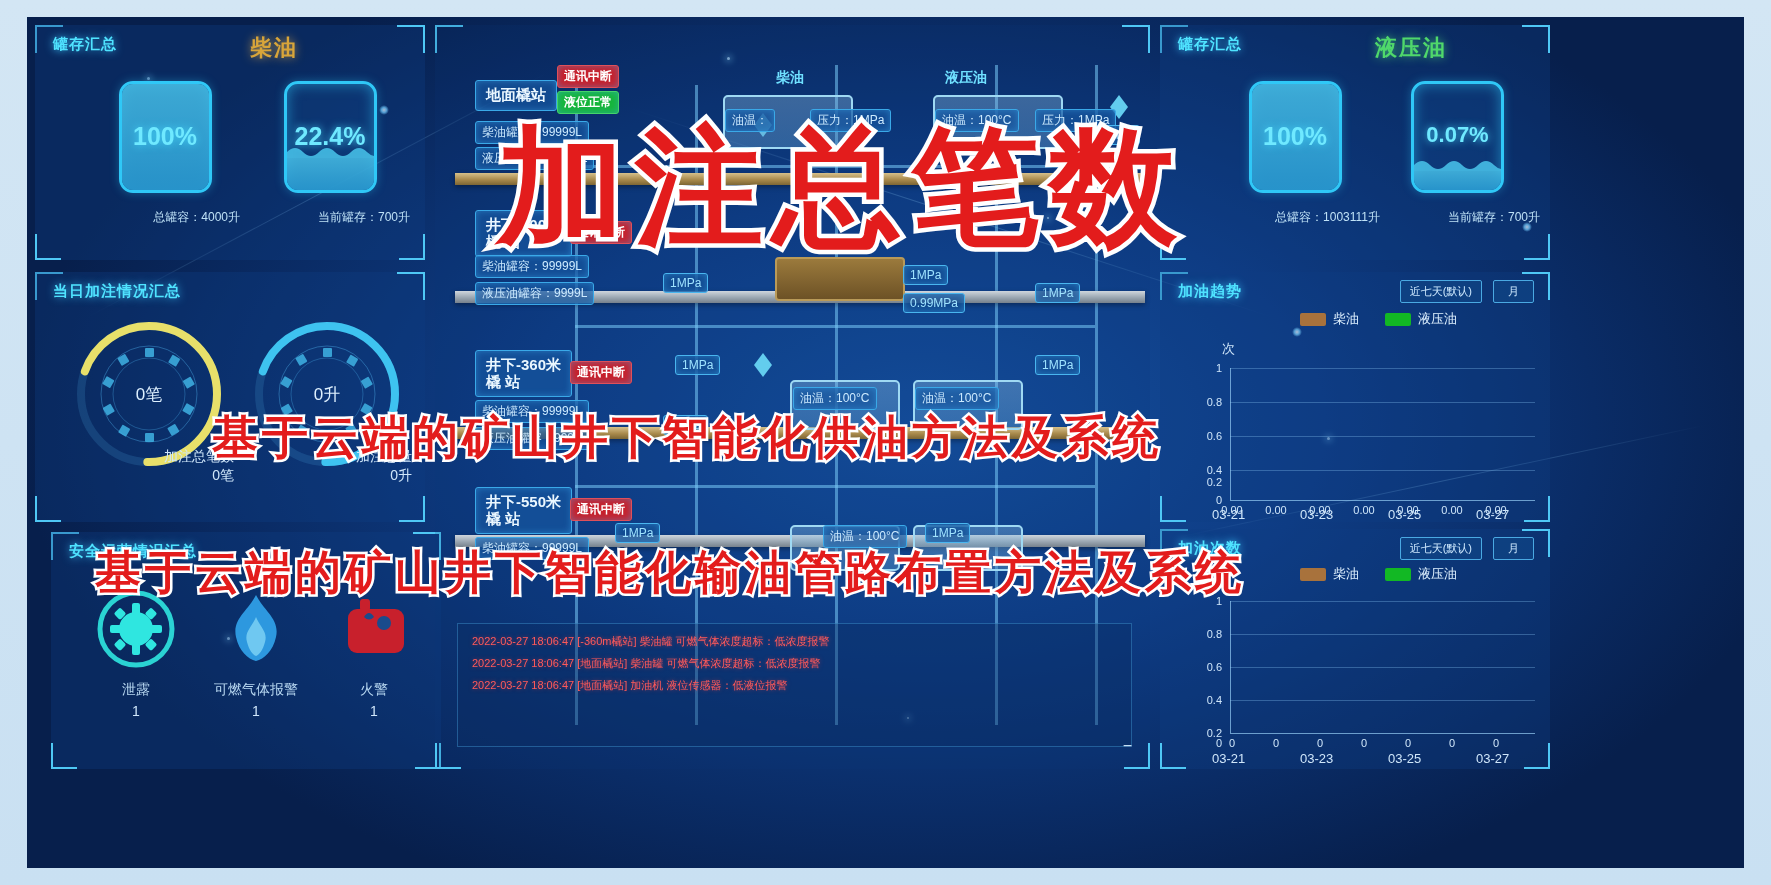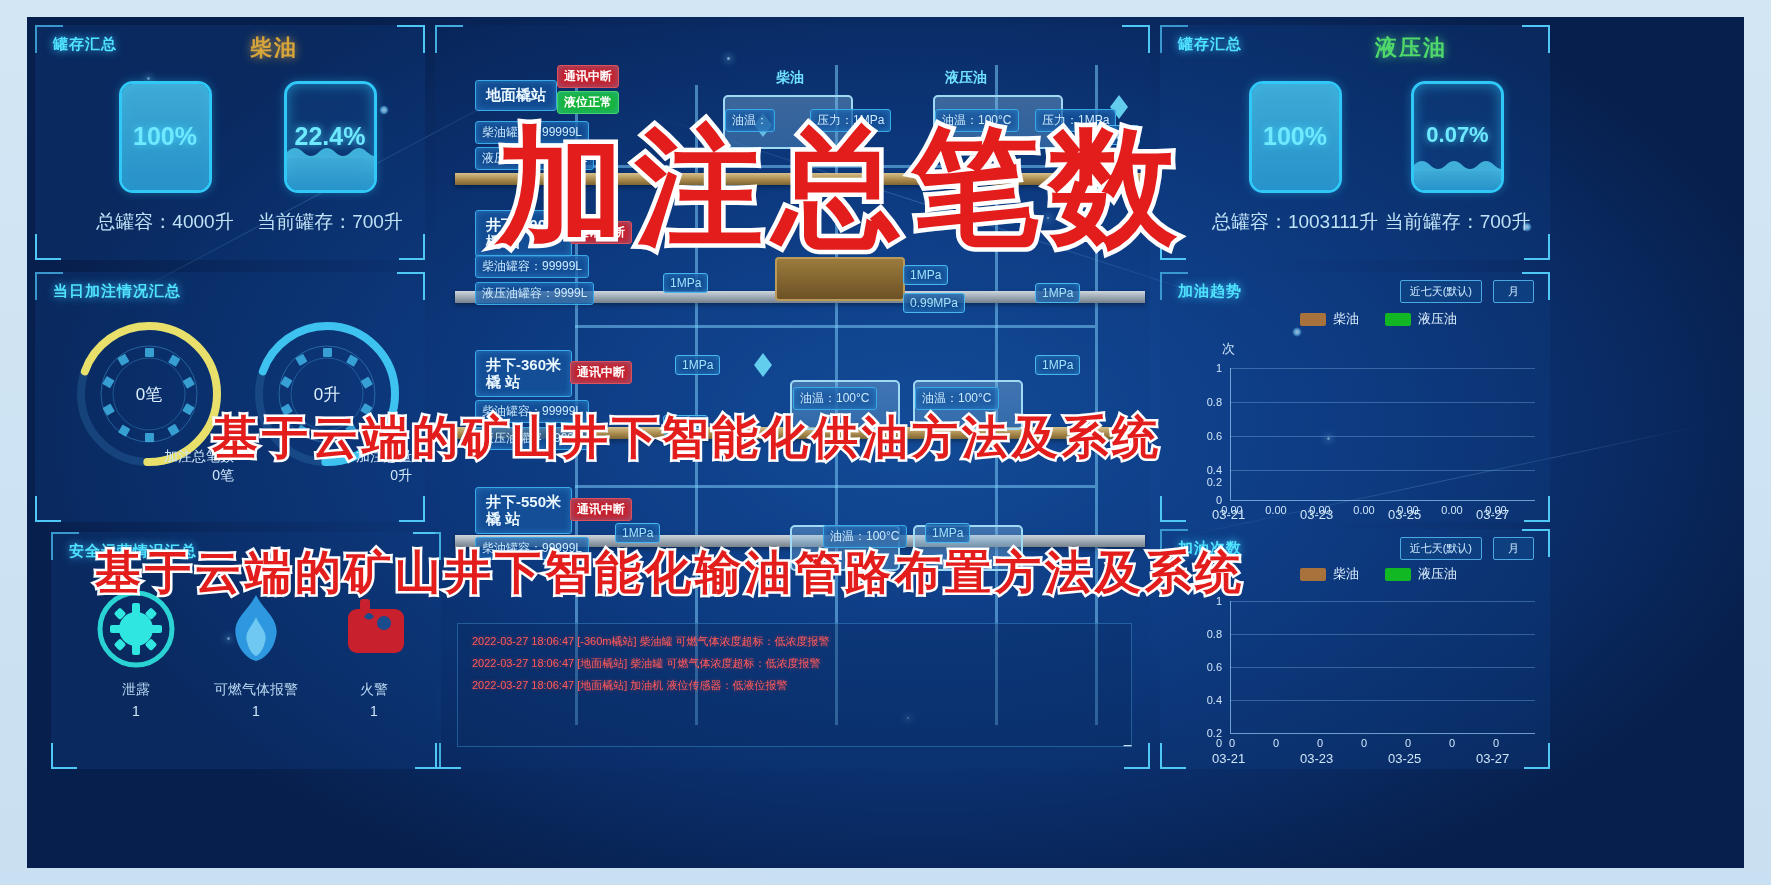--- a/index.html
+++ b/index.html
@@ -59,21 +59,21 @@
     position:relative; width:93px; height:112px; border:3px solid #2fc8f7;
     border-radius:14px; overflow:hidden; margin:0 auto;
     box-shadow:0 0 14px rgba(47,200,247,.55) inset, 0 0 10px rgba(47,200,247,.35);
     background:rgba(20,80,150,.25);
   }
   .tank-fill { position:absolute; left:0; right:0; bottom:0;
     background:linear-gradient(180deg, rgba(70,190,230,.85), rgba(40,150,205,.95)); }
   .tank-wave { position:absolute; left:0; right:0; height:14px; }
   .tank-pct { position:absolute; left:0; right:0; top:38px; font-size:25px; font-weight:bold;
               color:#6fe9ff; text-shadow:0 0 9px rgba(70,220,255,.9); }
-  .tank-cap { margin-top:16px; color:#bfe2f7; font-size:19px; white-space:nowrap; }
+  .tank-cap { margin-top:16px; color:#bfe2f7; font-size:12px; white-space:nowrap;text-align:right; }
 
   
   .gauge { position:absolute; width:148px; height:148px; }
   .gauge .val { position:absolute; inset:0; display:flex; align-items:center; justify-content:center;
                 color:#dff1ff; font-size:17px; }
   .gauge-cap { position:absolute; width:170px; text-align:right; color:#cfe6fa; font-size:14px; line-height:1.35; }
 
   
   .safety-item { position:absolute; text-align:center; width:130px; }
   .safety-label { margin-top:6px; color:#b9d9f2; font-size:14px; }

